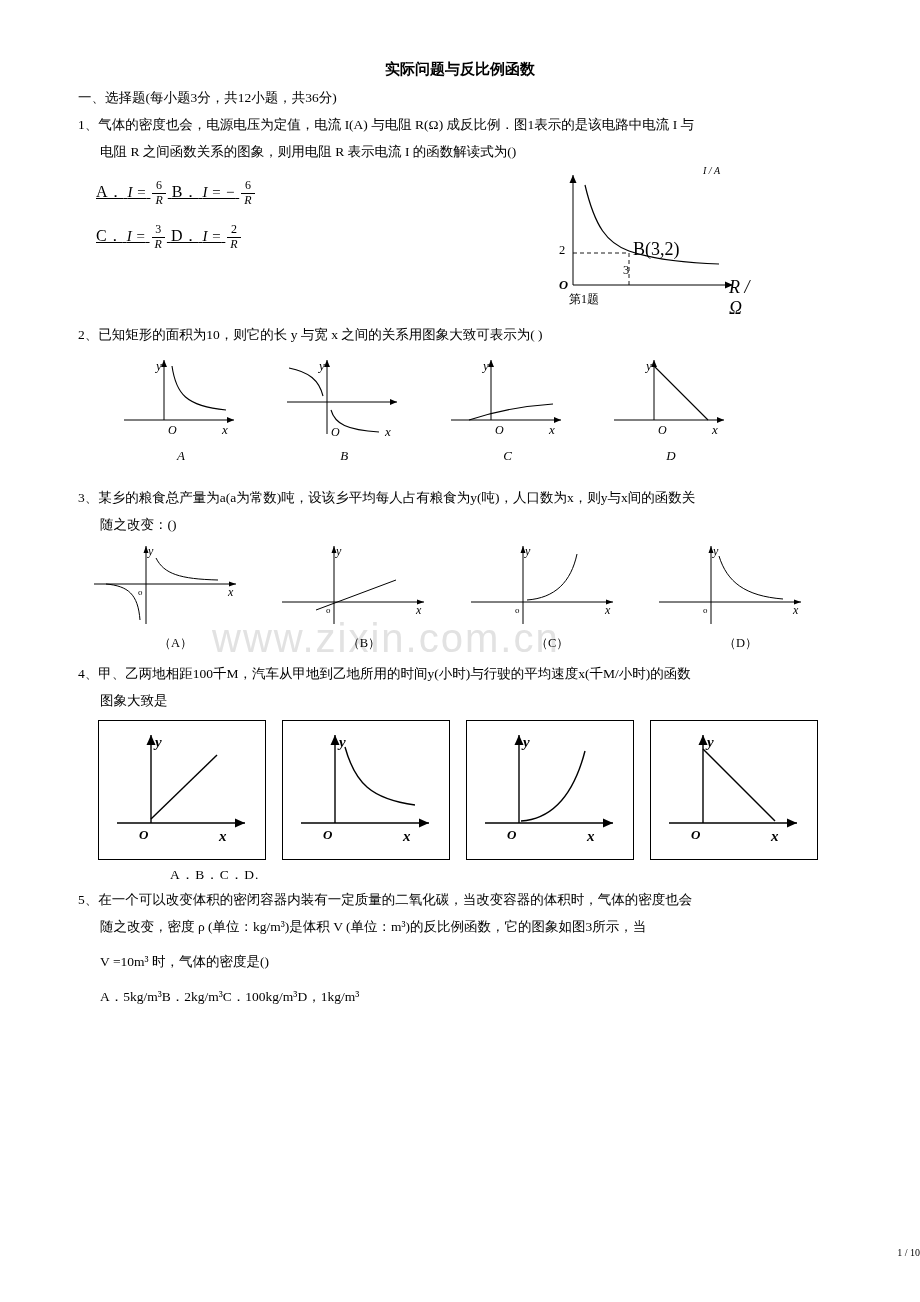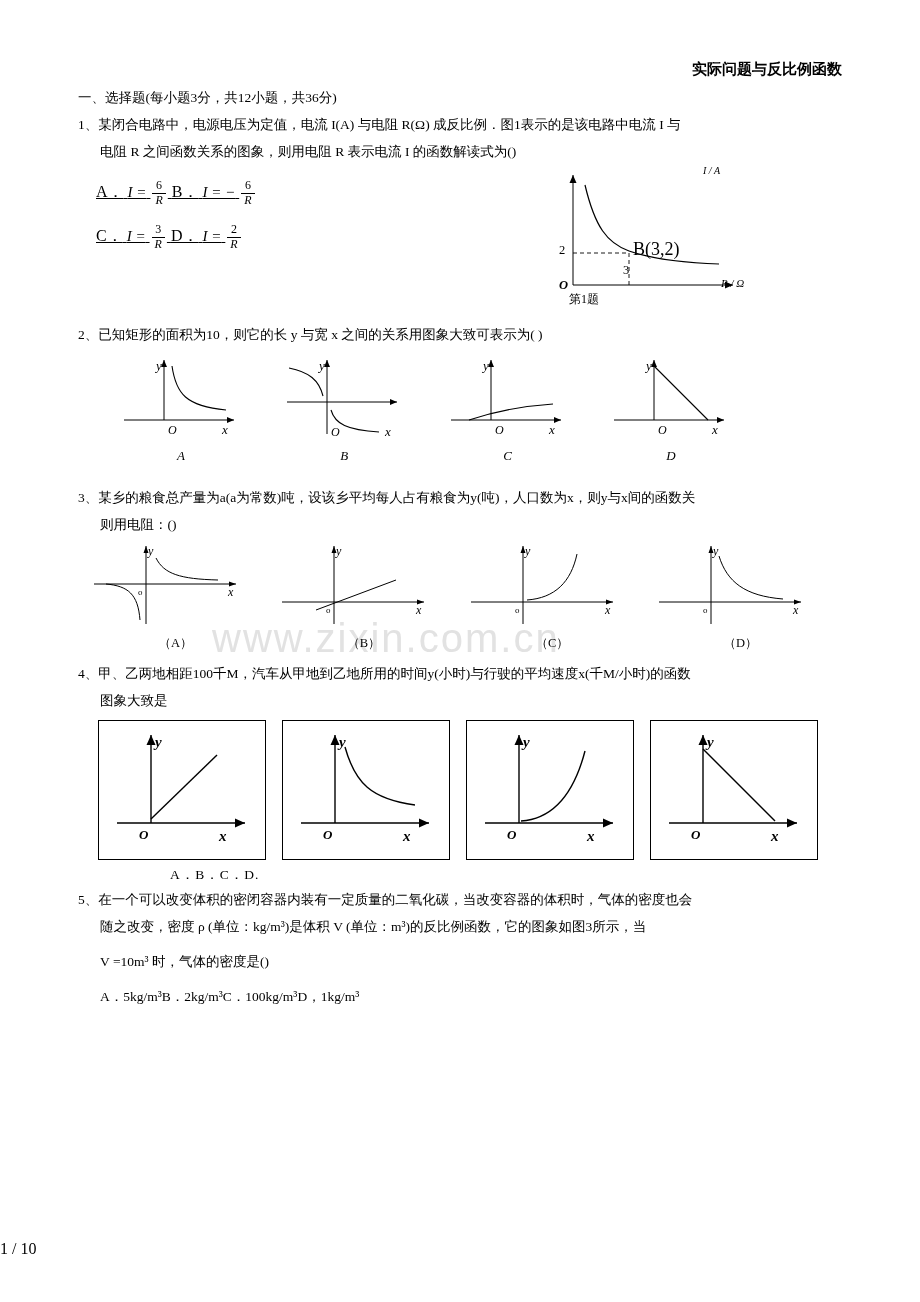--- a/index.html
+++ b/index.html
@@ -25,21 +25,21 @@
     color:#e2e2e2;
     letter-spacing:2px;
     z-index:0;
     user-select:none;
     white-space:nowrap;
   }
   .content{position:relative;z-index:2;}
   h1.title{
     font-size:15px;
     font-weight:bold;
-    text-align:right;
+    text-align:center;
     margin:0 0 10px 0;
     font-family:"Liberation Serif", serif;
   }
   .sec-head{
     font-size:13.5px;
     margin:0 0 6px 0;
   }
   .q{
     font-size:13.5px;
     line-height:1.85;
@@ -104,39 +104,39 @@
   }
   .q4-abcd{
     font-size:13.5px;
     margin:6px 0 0 92px;
     letter-spacing:1px;
   }
 
   .footer{
     position:absolute;
     bottom:44px;left:0;right:0;
-    text-align:left;
-    font-size:16px;
+    text-align:right;
+    font-size:10px;
   }
 </style>
 </head>
 <body>
 
 <div class="page">
 
   <div class="watermark">www.zixin.com.cn</div>
 
   <div class="content">
 
     <h1 class="title">实际问题与反比例函数</h1>
 
     <div class="sec-head">一、选择题(每小题3分，共12小题，共36分)</div>
 
     <div class="q">
-      <span>1、</span><span>某闭合电路中，电源电压为定值，电流 I(A) 与电阻 R(Ω) 成反比例．图1表示的是该电路中电流 I 与</span>
+      <span>1、</span><span>气体的密度也会，电源电压为定值，电流 I(A) 与电阻 R(Ω) 成反比例．图1表示的是该电路中电流 I 与</span>
     </div>
     <div class="q indent">电阻 R 之间函数关系的图象，则用电阻 R 表示电流 I 的函数解读式为()</div>
 
     <div class="q1wrap">
       <div class="q1-opts">
         <div style="line-height:2.4;">
           <span>A．</span>
           <span class="bigvar">I =</span>
           <span class="frac">
             <span class="n">6</span>
@@ -172,21 +172,21 @@
           <polygon points="200,118 192,114.5 192,121.5" fill="#000"></polygon>
           <line x1="40" y1="118" x2="40" y2="8" stroke="#000" stroke-width="1"></line>
           <polygon points="40,8 36.5,16 43.5,16" fill="#000"></polygon>
 
           <path d="M 52 18 C 62 60, 74 76, 96 84 C 122 93, 155 96, 186 97" fill="none" stroke="#000" stroke-width="1.2"></path>
 
           <line x1="40" y1="86" x2="96" y2="86" stroke="#000" stroke-width="0.9" stroke-dasharray="4,3"></line>
           <line x1="96" y1="86" x2="96" y2="118" stroke="#000" stroke-width="0.9" stroke-dasharray="4,3"></line>
         </svg>
         <div style="position:absolute;left:170px;top:-2px;font-size:10px;font-style:italic;">I / A</div>
-        <div style="position:absolute;left:188px;top:110px;font-size:11px;font-style:italic;">R / Ω</div>
+        <div style="position:absolute;left:196px;top:110px;font-size:18px;font-style:italic;">R / Ω</div>
         <div style="position:absolute;left:26px;top:111px;font-size:12.5px;font-style:italic;font-weight:bold;">O</div>
         <div style="position:absolute;left:100px;top:72px;font-size:18px;">B(3,2)</div>
         <div style="position:absolute;left:26px;top:76px;font-size:12.5px;">2</div>
         <div style="position:absolute;left:90px;top:96px;font-size:12.5px;">3</div>
         <div class="fig-caption" style="position:absolute;left:36px;top:124px;width:160px;">第1题</div>
       </div>
     </div>
 
     <div class="q" style="margin-top:16px;">
       <span>2、</span><span>已知矩形的面积为10，则它的长 y 与宽 x 之间的关系用图象大致可表示为(     )</span>
@@ -249,21 +249,21 @@
           <text x="62" y="80" font-size="12" font-style="italic" font-family="Liberation Serif, serif">O</text>
         </svg>
         <div class="lbl">D</div>
       </div>
 
     </div>
 
     <div class="q" style="margin-top:22px;">
       <span>3、</span><span>某乡的粮食总产量为a(a为常数)吨，设该乡平均每人占有粮食为y(吨)，人口数为x，则y与x间的函数关</span>
     </div>
-    <div class="q indent">则用电阻：()</div>
+    <div class="q indent">随之改变：()</div>
 
     <div class="grid4b">
 
       <div class="cellb">
         <svg width="175" height="92" viewBox="0 0 175 92">
           <line x1="6" y1="42" x2="148" y2="42" stroke="#000"></line>
             <polygon points="148,42 141,39.5 141,44.5" fill="#000"></polygon>
           <line x1="58" y1="82" x2="58" y2="4" stroke="#000"></line>
             <polygon points="58,4 55.5,11 60.5,11" fill="#000"></polygon>
           <path d="M 68 16 C 76 32, 92 37, 130 38" fill="none" stroke="#000" stroke-width="1"></path>

